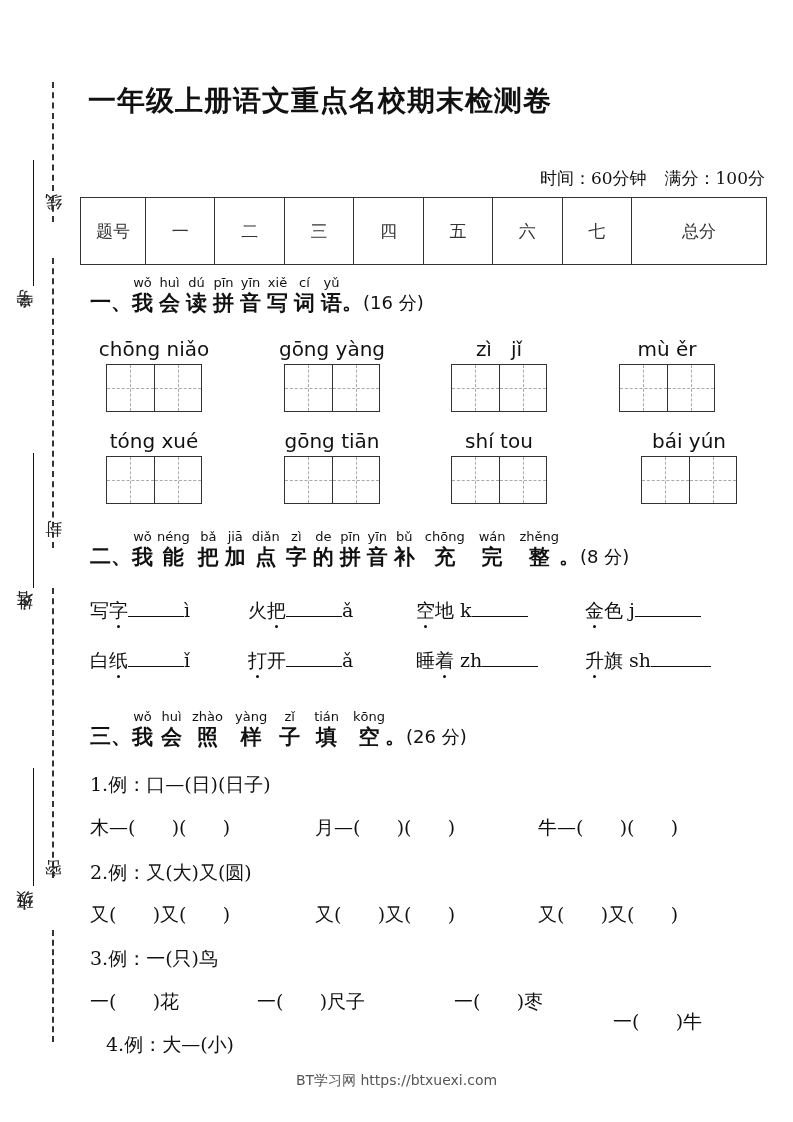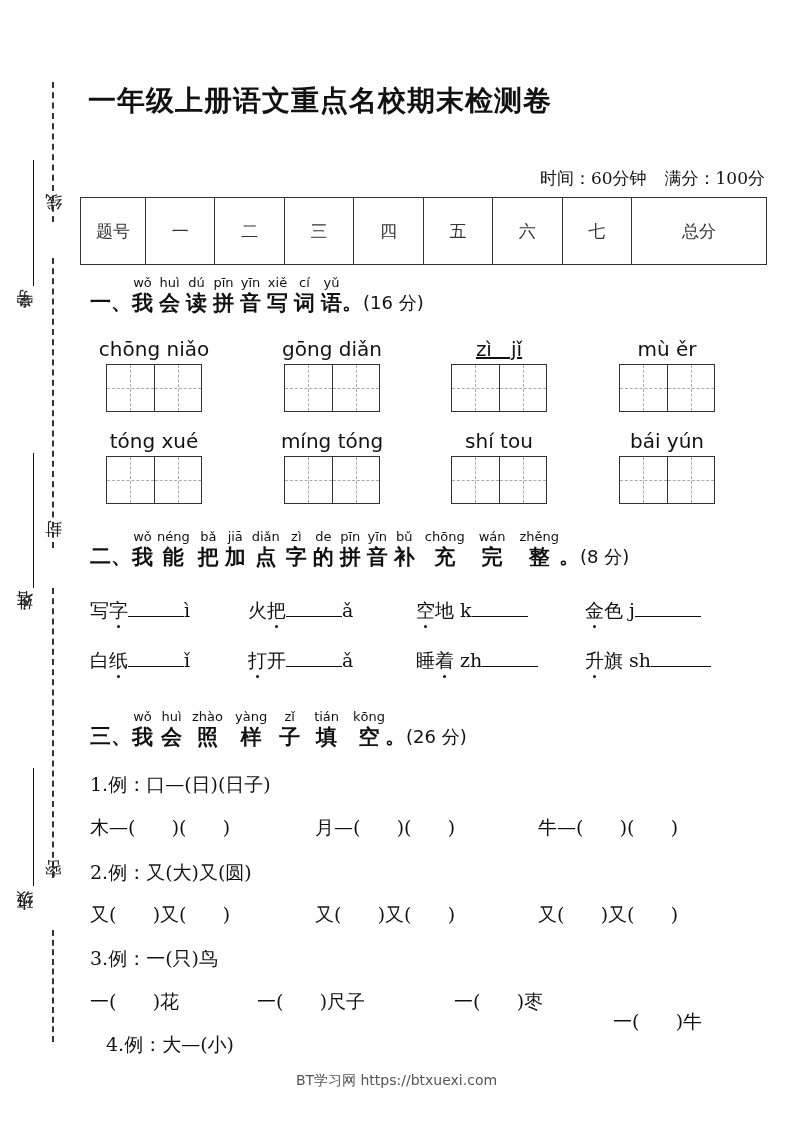--- a/index.html
+++ b/index.html
@@ -81,27 +81,27 @@
 </div>
 
 <div class="item" style="left:94px;top:337px;width:120px;">
   <div class="py">chōng niǎo</div>
   <div class="grid" style="margin-top:3px">
       <div class="cell"></div>
       <div class="cell"></div>
     </div>
 </div>
 <div class="item" style="left:262px;top:337px;width:140px;">
-  <div class="py">gōng diǎn</div>
+  <div class="py">gōng yàng</div>
   <div class="grid" style="margin-top:3px">
       <div class="cell"></div>
       <div class="cell"></div>
     </div>
 </div>
-<div class="item" style="left:439px;top:337px;width:120px;text-decoration:underline;">
+<div class="item" style="left:439px;top:337px;width:120px;">
   <div class="py" style="white-space:pre">zì   jǐ</div>
   <div class="grid" style="margin-top:3px">
       <div class="cell"></div>
       <div class="cell"></div>
     </div>
 </div>
 <div class="item" style="left:607px;top:337px;width:120px;">
   <div class="py">mù ěr</div>
   <div class="grid" style="margin-top:3px">
       <div class="cell"></div>
@@ -110,34 +110,34 @@
 </div>
 
 <div class="item" style="left:94px;top:429px;width:120px;">
   <div class="py">tóng xué</div>
   <div class="grid" style="margin-top:3px">
       <div class="cell"></div>
       <div class="cell"></div>
     </div>
 </div>
 <div class="item" style="left:262px;top:429px;width:140px;">
-  <div class="py">míng tóng</div>
+  <div class="py">gōng tiān</div>
   <div class="grid" style="margin-top:3px">
       <div class="cell"></div>
       <div class="cell"></div>
     </div>
 </div>
 <div class="item" style="left:439px;top:429px;width:120px;">
   <div class="py">shí tou</div>
   <div class="grid" style="margin-top:3px">
       <div class="cell"></div>
       <div class="cell"></div>
     </div>
 </div>
-<div class="item" style="left:607px;top:429px;width:120px;">
+<div class="item" style="left:629px;top:429px;width:120px;">
   <div class="py">bái yún</div>
   <div class="grid" style="margin-top:3px">
       <div class="cell"></div>
       <div class="cell"></div>
     </div>
 </div>
 
 <div class="sec" style="top:529px;">
   <span class="num">二、</span><span class="ruby-wrap" style="margin-right:4px"><span class="py">wǒ</span><span class="hz">我</span></span><span class="ruby-wrap" style="margin-right:8px"><span class="py">néng</span><span class="hz">能</span></span><span class="ruby-wrap" style="margin-right:6px"><span class="py">bǎ</span><span class="hz">把</span></span><span class="ruby-wrap" style="margin-right:6px"><span class="py">jiā</span><span class="hz">加</span></span><span class="ruby-wrap" style="margin-right:6px"><span class="py">diǎn</span><span class="hz">点</span></span><span class="ruby-wrap" style="margin-right:6px"><span class="py">zì</span><span class="hz">字</span></span><span class="ruby-wrap" style="margin-right:6px"><span class="py">de</span><span class="hz">的</span></span><span class="ruby-wrap" style="margin-right:6px"><span class="py">pīn</span><span class="hz">拼</span></span><span class="ruby-wrap" style="margin-right:6px"><span class="py">yīn</span><span class="hz">音</span></span><span class="ruby-wrap" style="margin-right:10px"><span class="py">bǔ</span><span class="hz">补</span></span><span class="ruby-wrap" style="margin-right:14px"><span class="py">chōng</span><span class="hz">充</span></span><span class="ruby-wrap" style="margin-right:14px"><span class="py">wán</span><span class="hz">完</span></span><span class="ruby-wrap"><span class="py">zhěng</span><span class="hz">整</span></span><span class="num">。</span><span class="score-note">(8 分)</span>
 </div>

